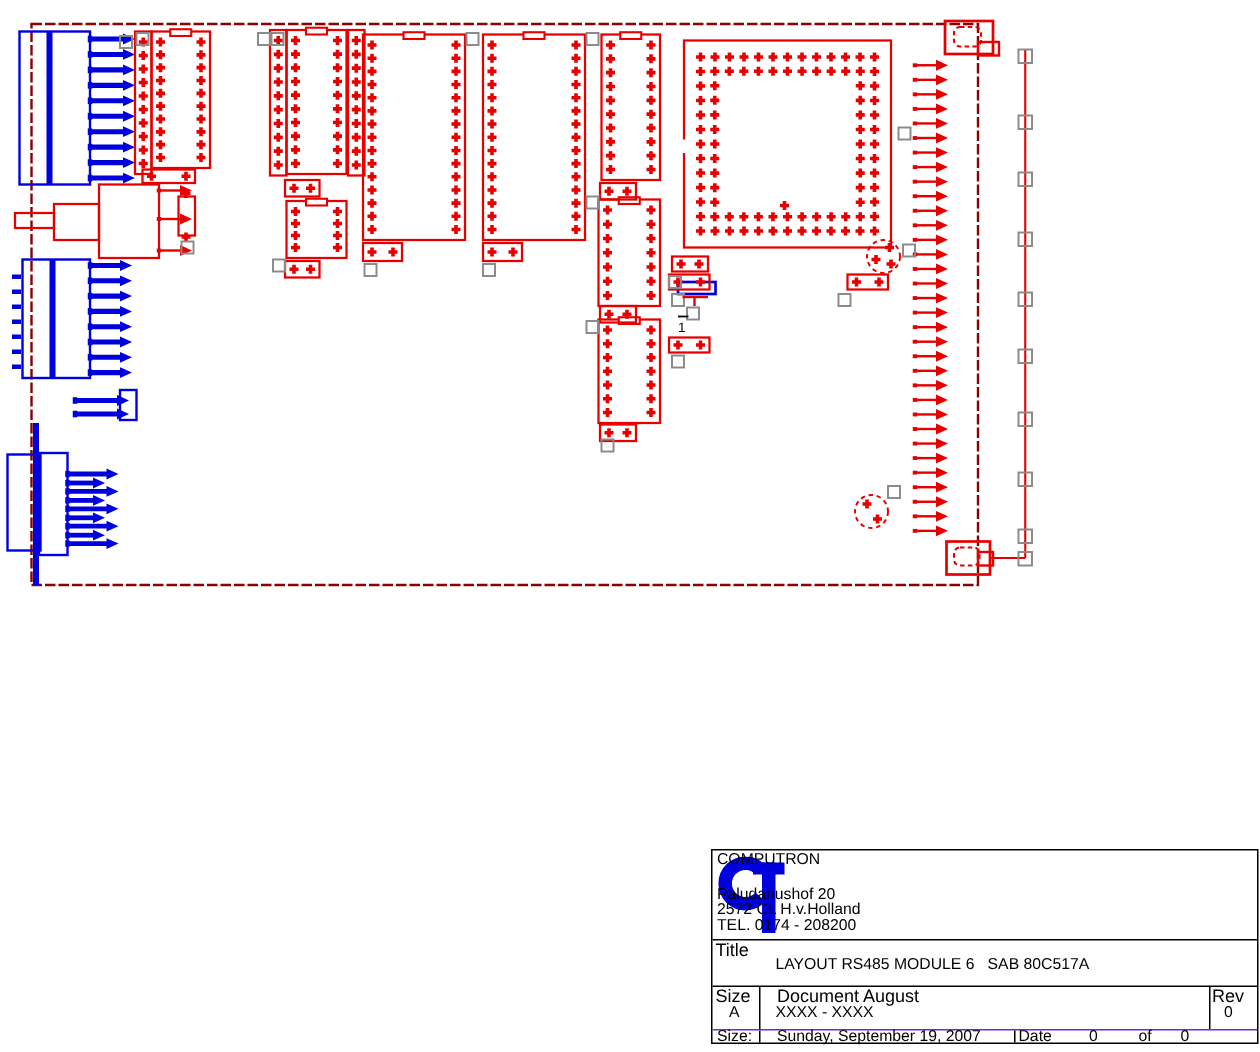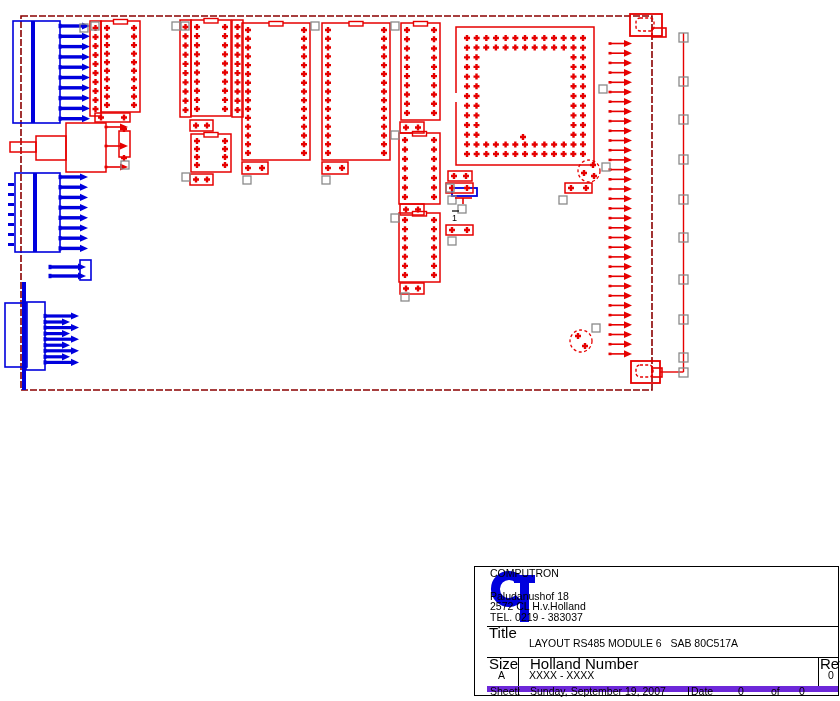--- a/index.html
+++ b/index.html
@@ -2,28 +2,28 @@
 <html><head>
 <meta charset="utf-8">
 <style>
   html,body{margin:0;padding:0;background:#fff;}
   .page{position:relative;width:840px;height:701px;background:#fff;overflow:hidden;
         font-family:"Liberation Sans",sans-serif;}
   .pcb-svg{position:absolute;left:0;top:0;}
   
   .tb{position:absolute;left:474px;top:566px;width:363px;height:128px;
       border:1px solid #000;font-size:10.5px;color:#000;}
-  .tb .row{position:absolute;left:12px;right:0;}
+  .tb .row{position:absolute;left:0;right:0;}
   .tb .r-company{top:0;height:59px;border-bottom:1px solid #000;}
   .tb .r-title{top:60px;height:30px;border-bottom:1px solid #000;}
-  .tb .r-doc{top:91px;height:28px;border-bottom:6px solid #6d28d9;}
+  .tb .r-doc{top:91px;height:28px;border-bottom:1px solid #6d28d9;}
   .tb .r-date{top:120px;height:8px;}
   .tb span{position:absolute;white-space:pre;line-height:10px;}
   .vline{position:absolute;width:1px;background:#000;}
-  .lbl{font-size:15px;}
+  .lbl{font-size:12px;}
   .logo{position:absolute;left:2px;top:4px;}
 </style>
 </head>
 <body>
 
 <div class="page">
 
   <svg class="pcb-svg" width="840" height="701" viewBox="0 0 840 701">
       <g>
         <rect x="21" y="16" width="631" height="374" fill="none" stroke="#8B0000" stroke-width="1.6" stroke-dasharray="7 2"></rect>
@@ -762,42 +762,42 @@
     </svg>
 
   <div class="tb">
     <div class="row r-company">
       <svg class="logo" width="50" height="54">
         <path d="M30 9 A13.5 13.5 0 1 0 30 27" fill="none" stroke="#0000DE" stroke-width="9"></path>
         <rect x="25" y="4" width="21" height="8" fill="#0000DE"></rect>
         <rect x="31" y="4" width="9" height="47" fill="#0000DE"></rect>
       </svg>
       <span style="left:3px;top:1px">COMPUTRON</span>
-      <span style="left:3px;top:24px">Paludanushof 18</span>
+      <span style="left:3px;top:24px">Paludanushof 20</span>
       <span style="left:3px;top:34px">2572 CL H.v.Holland</span>
-      <span style="left:3px;top:45px">TEL. 0219 - 383037</span>
+      <span style="left:3px;top:45px">TEL. 0174 - 208200</span>
     </div>
     <div class="row r-title">
       <span class="lbl" style="left:2px;top:1px">Title</span>
       <span style="left:42px;top:11px">LAYOUT RS485 MODULE 6   SAB 80C517A</span>
     </div>
     <div class="row r-doc">
       <div class="vline" style="left:31px;top:0;height:28px"></div>
       <div class="vline" style="left:331px;top:0;height:28px"></div>
       <span class="lbl" style="left:2px;top:1px">Size</span>
       <span style="left:11px;top:12px">A</span>
-      <span class="lbl" style="left:43px;top:1px">Holland Number</span>
+      <span class="lbl" style="left:43px;top:1px">Document August</span>
       <span style="left:42px;top:12px">XXXX - XXXX</span>
       <span class="lbl" style="left:333px;top:1px">Rev</span>
       <span style="left:341px;top:12px">0</span>
     </div>
     <div class="row r-date">
       <div class="vline" style="left:31px;top:0;height:8px"></div>
       <div class="vline" style="left:201px;top:0;height:8px"></div>
-      <span style="left:3px;top:-1px">Sheet:</span>
+      <span style="left:3px;top:-1px">Size:</span>
       <span style="left:43px;top:-1px">Sunday, September 19, 2007</span>
       <span style="left:204px;top:-1px">Date</span>
       <span style="left:251px;top:-1px">0</span>
       <span style="left:284px;top:-1px">of</span>
       <span style="left:312px;top:-1px">0</span>
     </div>
   </div>
 </div>
 
 </body></html>

